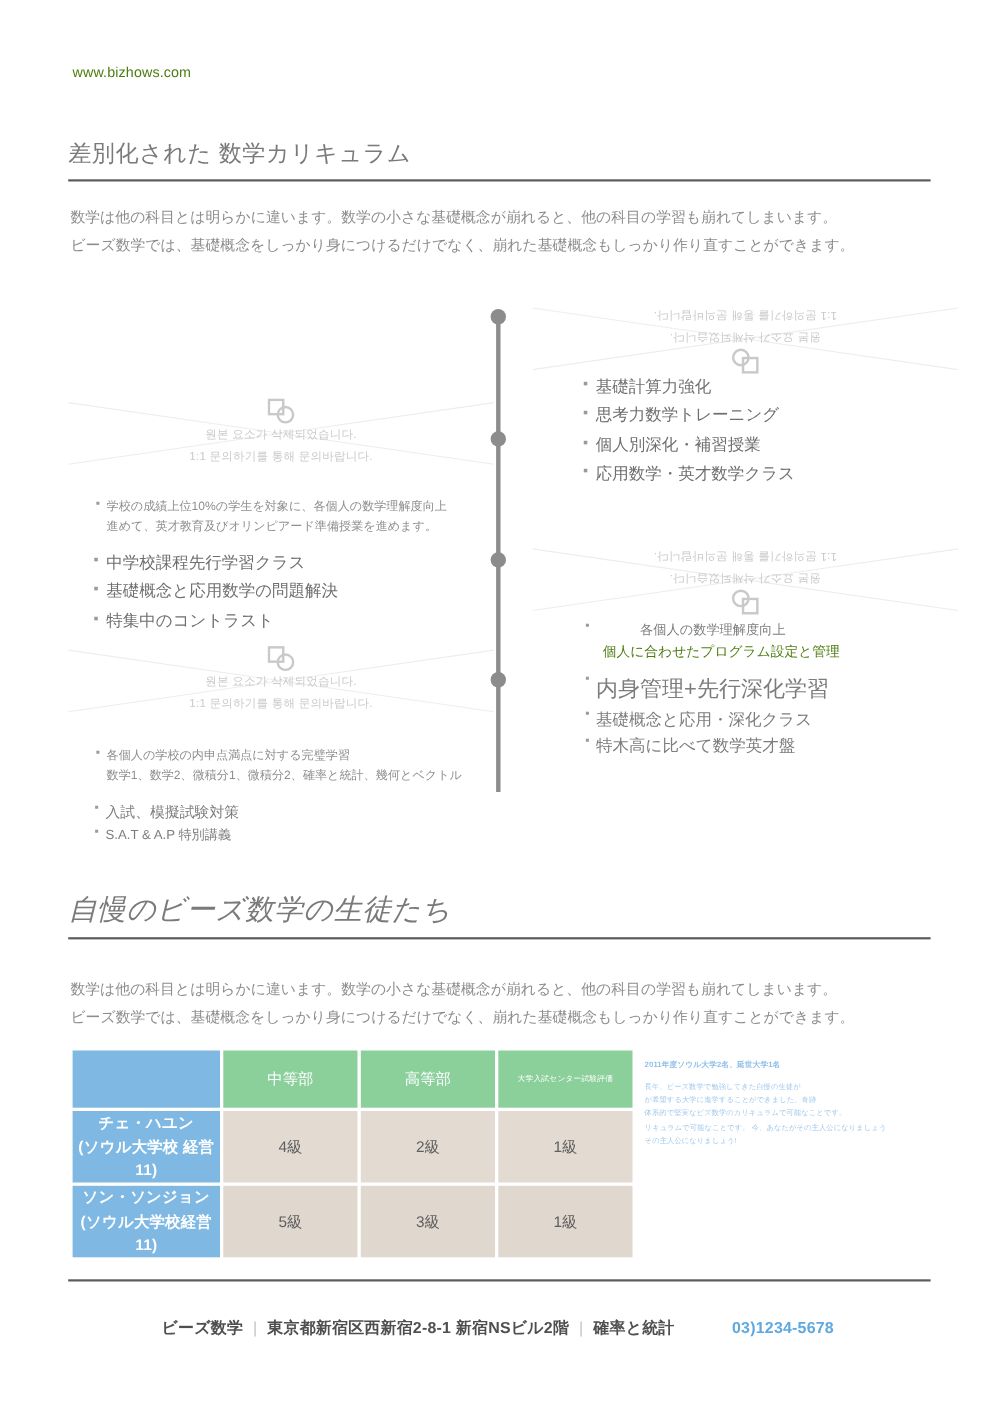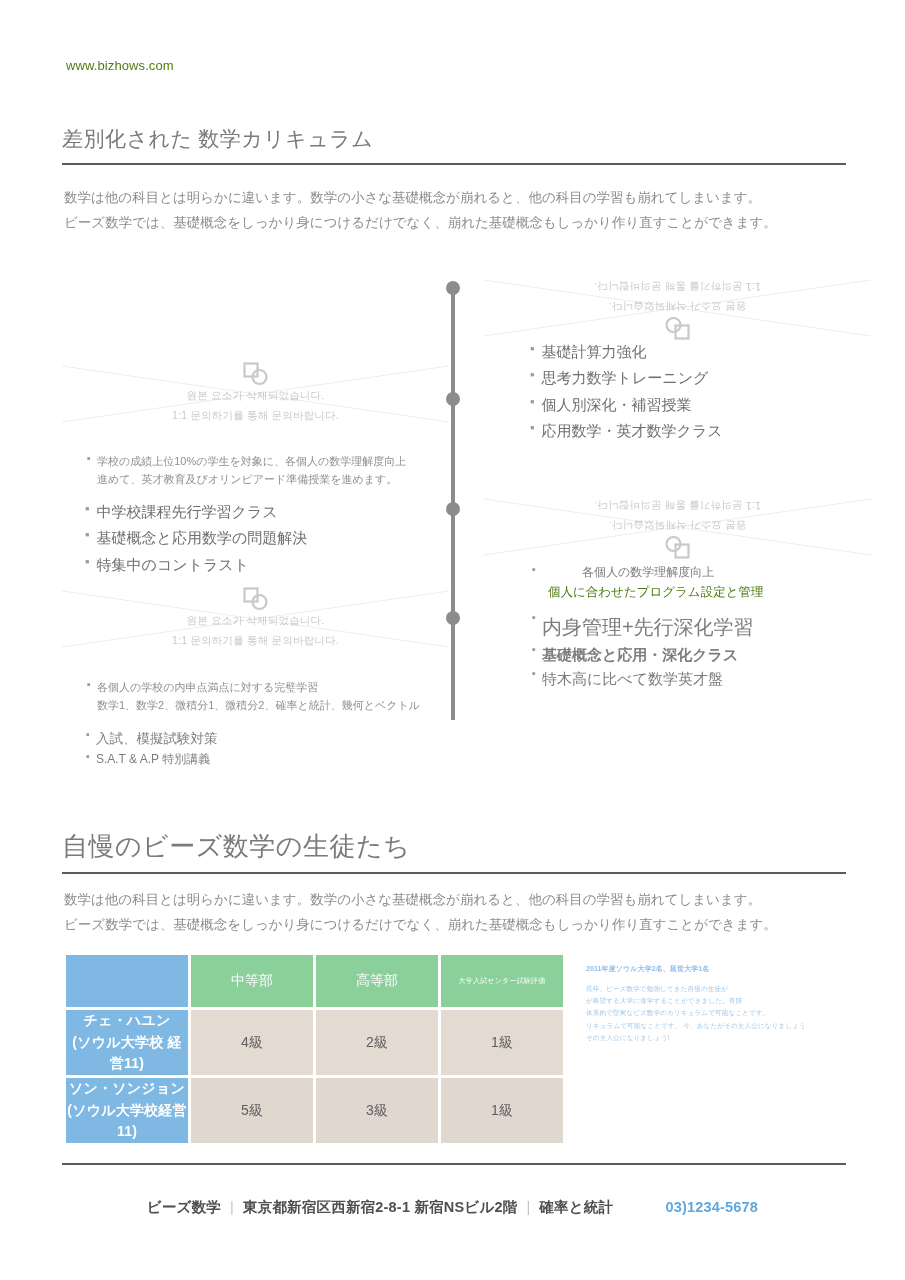--- a/index.html
+++ b/index.html
@@ -29,21 +29,20 @@
     color: #4d7c0f;
     letter-spacing: .1px;
   }
 
   
   .sec1-head {
     position: absolute;
     left: 62px;
     top: 125px;
     width: 784px;
-    font-family: Liberation Serif, serif;
   }
   .sec1-head .h {
     font-size: 21px;
     color: #7a7a7a;
     font-weight: 400;
     letter-spacing: .5px;
     padding-bottom: 10px;
   }
   .rule-dark { border-bottom: 2px solid #5b5b5b; }
 
@@ -152,22 +151,23 @@
     font-size: 12.5px;
     color: #4d7c0f;
     padding-left: 16px;
     line-height: 1.7;
   }
 
   
   .sec2-head {
     position: absolute;
     left: 62px;
-    top: 829px;
+    top: 809px;
     width: 784px;
+    font-style: italic;
   }
   .sec2-head .h {
     font-size: 26px;
     color: #7a7a7a;
     font-weight: 400;
     letter-spacing: .5px;
     padding-bottom: 8px;
   }
 
   .lead2 {
@@ -189,21 +189,21 @@
     border-spacing: 3px;
   }
   .tbl td {
     height: 52px;
     text-align: center;
     vertical-align: middle;
     font-size: 14px;
     color: #5f5f5f;
   }
   .c-name {
-    width: 122px;
+    width: 134px;
     background: #7FB9E3;
     color: #ffffff !important;
     font-size: 8.5px;
     line-height: 1.55;
     font-weight: bold;
     letter-spacing: .2px;
   }
   .c-head {
     width: 122px;
     background: #8BCF9B;
@@ -388,21 +388,21 @@
       <span class="b-text" style="font-size:12px;margin-left:40px;">各個人の数学理解度向上</span>
     </div>
     <div class="sub-line">個人に合わせたプログラム設定と管理</div>
     <div style="height:8px;"></div>
     <div class="b-row">
       <span class="b-mark">▪</span>
       <span class="b-text" style="font-size:20px;">内身管理+先行深化学習</span>
     </div>
     <div class="b-row">
       <span class="b-mark">▪</span>
-      <span class="b-text" style="font-size:15px;font-weight:bold;">基礎概念と応用・深化クラス</span>
+      <span class="b-text" style="font-size:15px;">基礎概念と応用・深化クラス</span>
     </div>
     <div class="b-row">
       <span class="b-mark">▪</span>
       <span class="b-text" style="font-size:15px;">特木高に比べて数学英才盤</span>
     </div>
   </div>
 
   <div class="ph" style="left:62px; top:585px;">
     <div class="diag">
       <svg width="387" height="88" viewBox="0 0 387 88">

